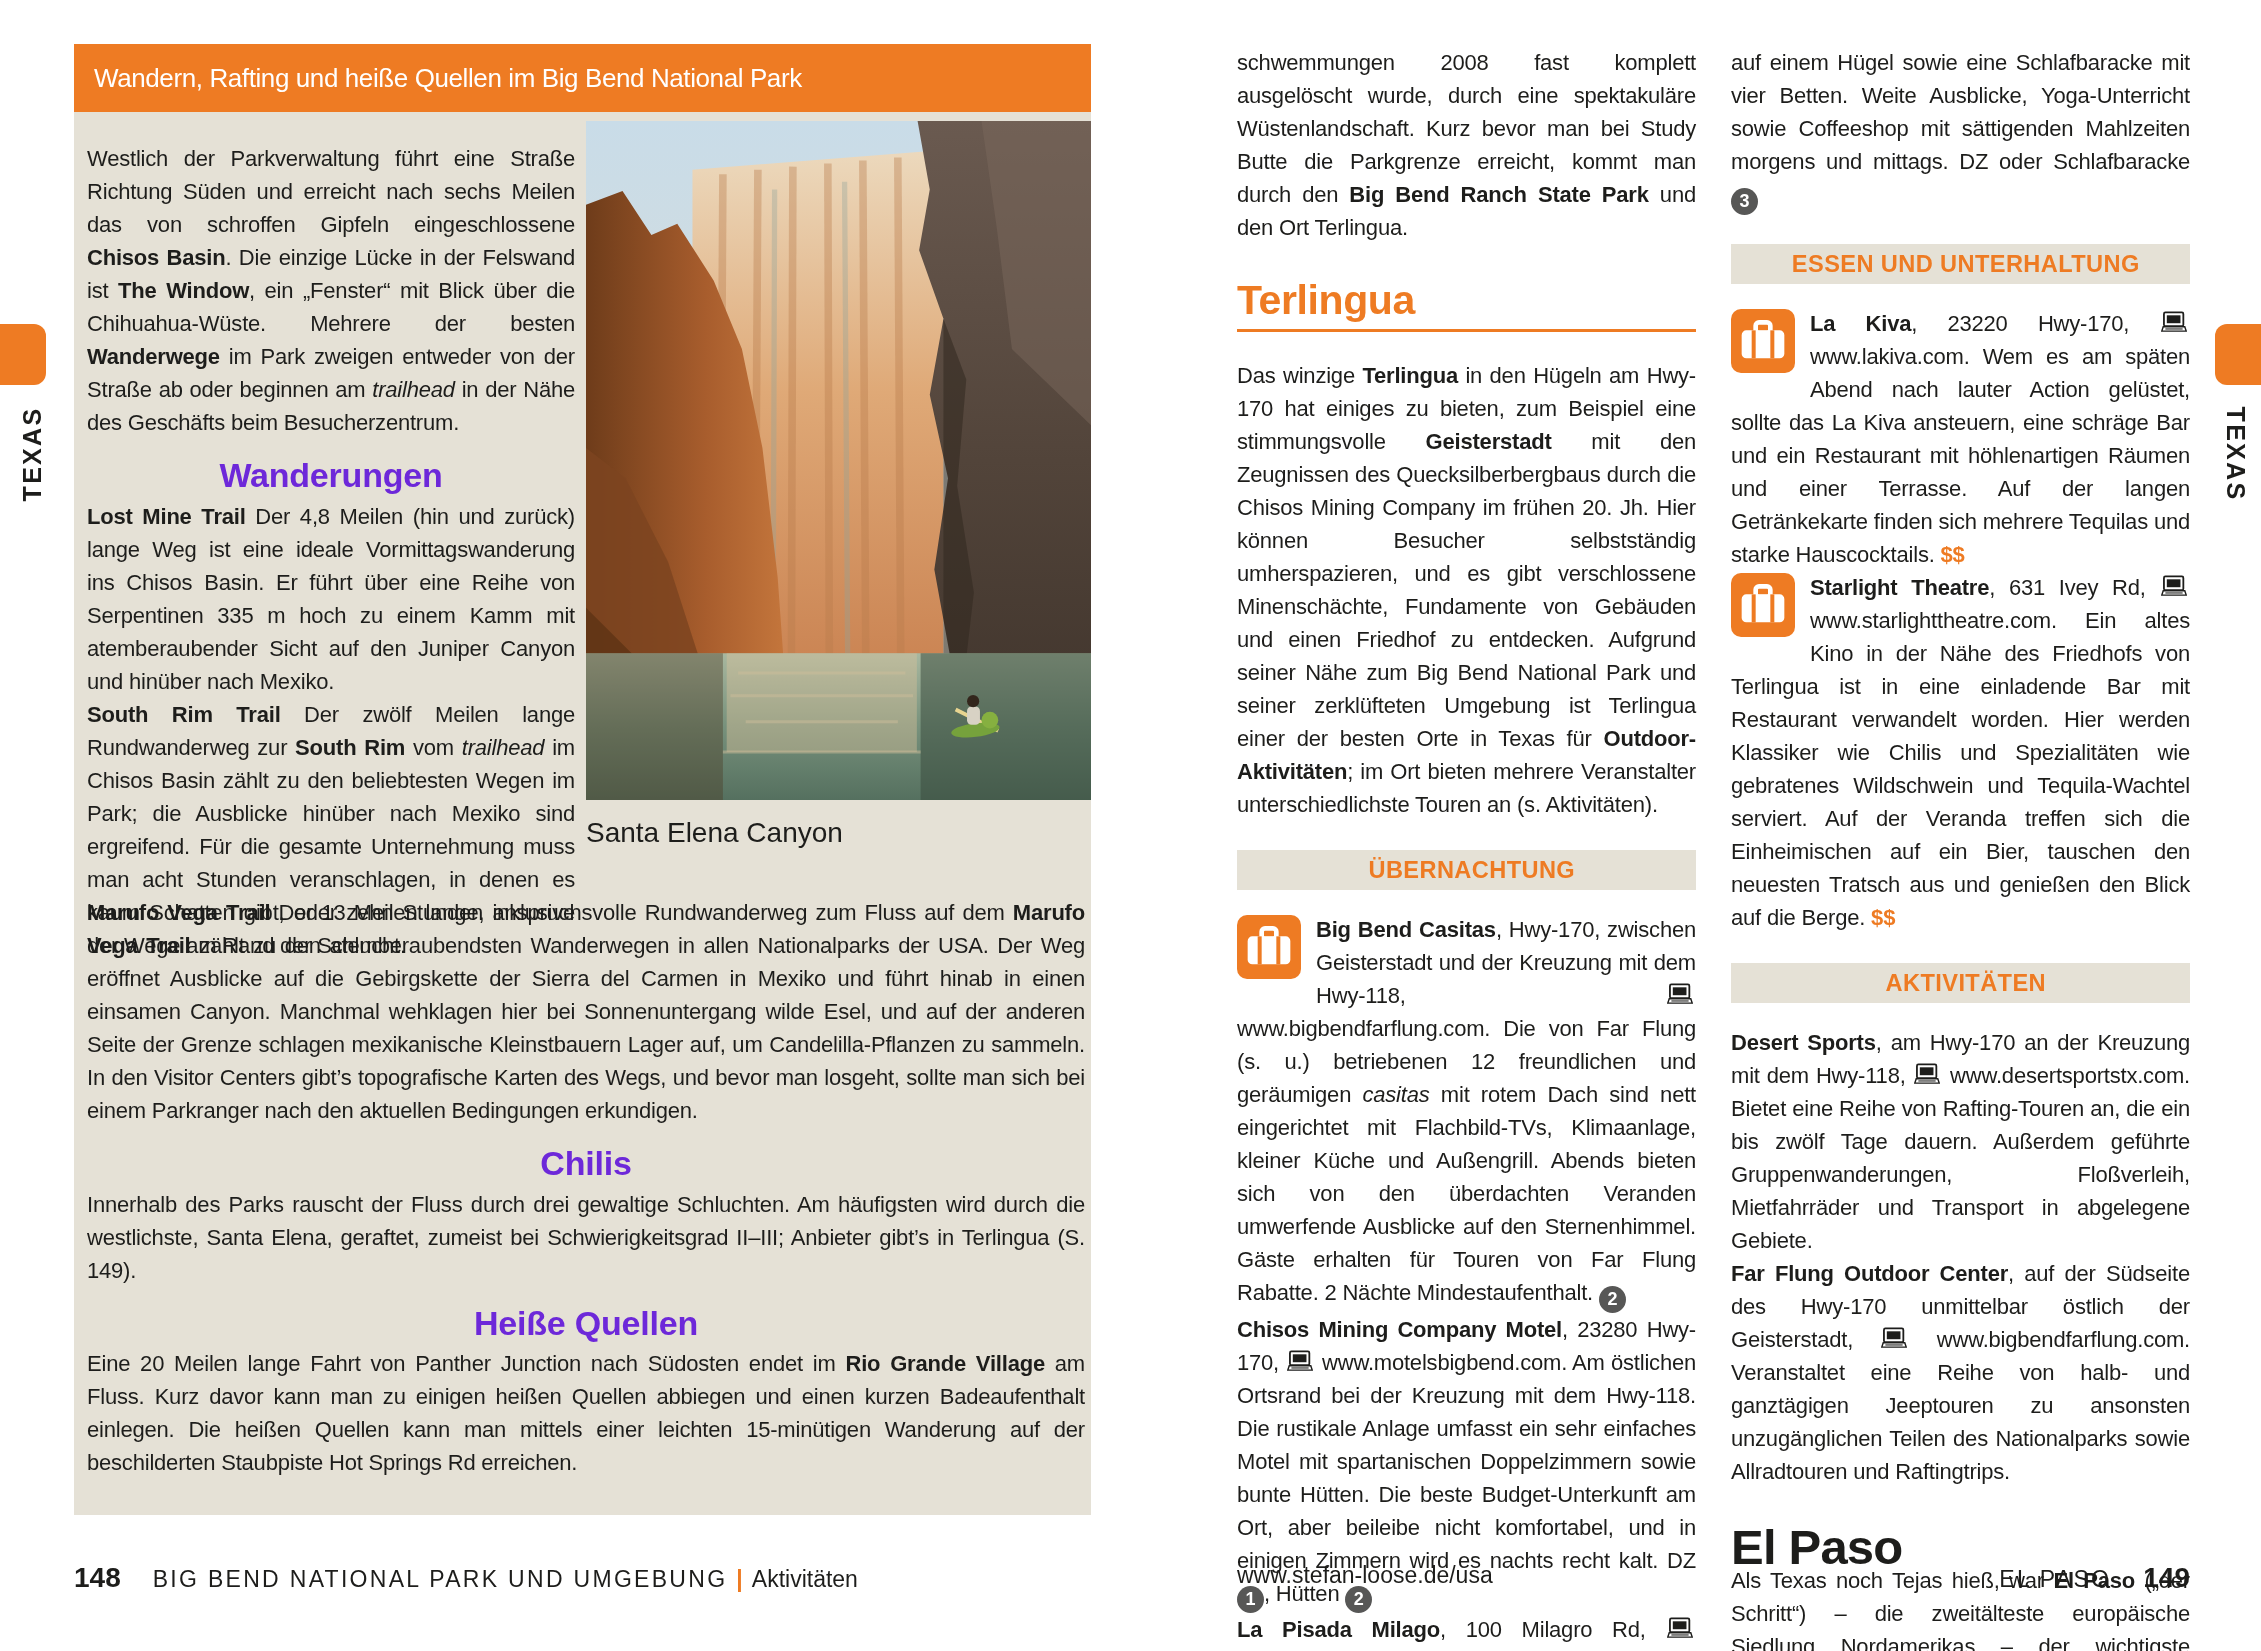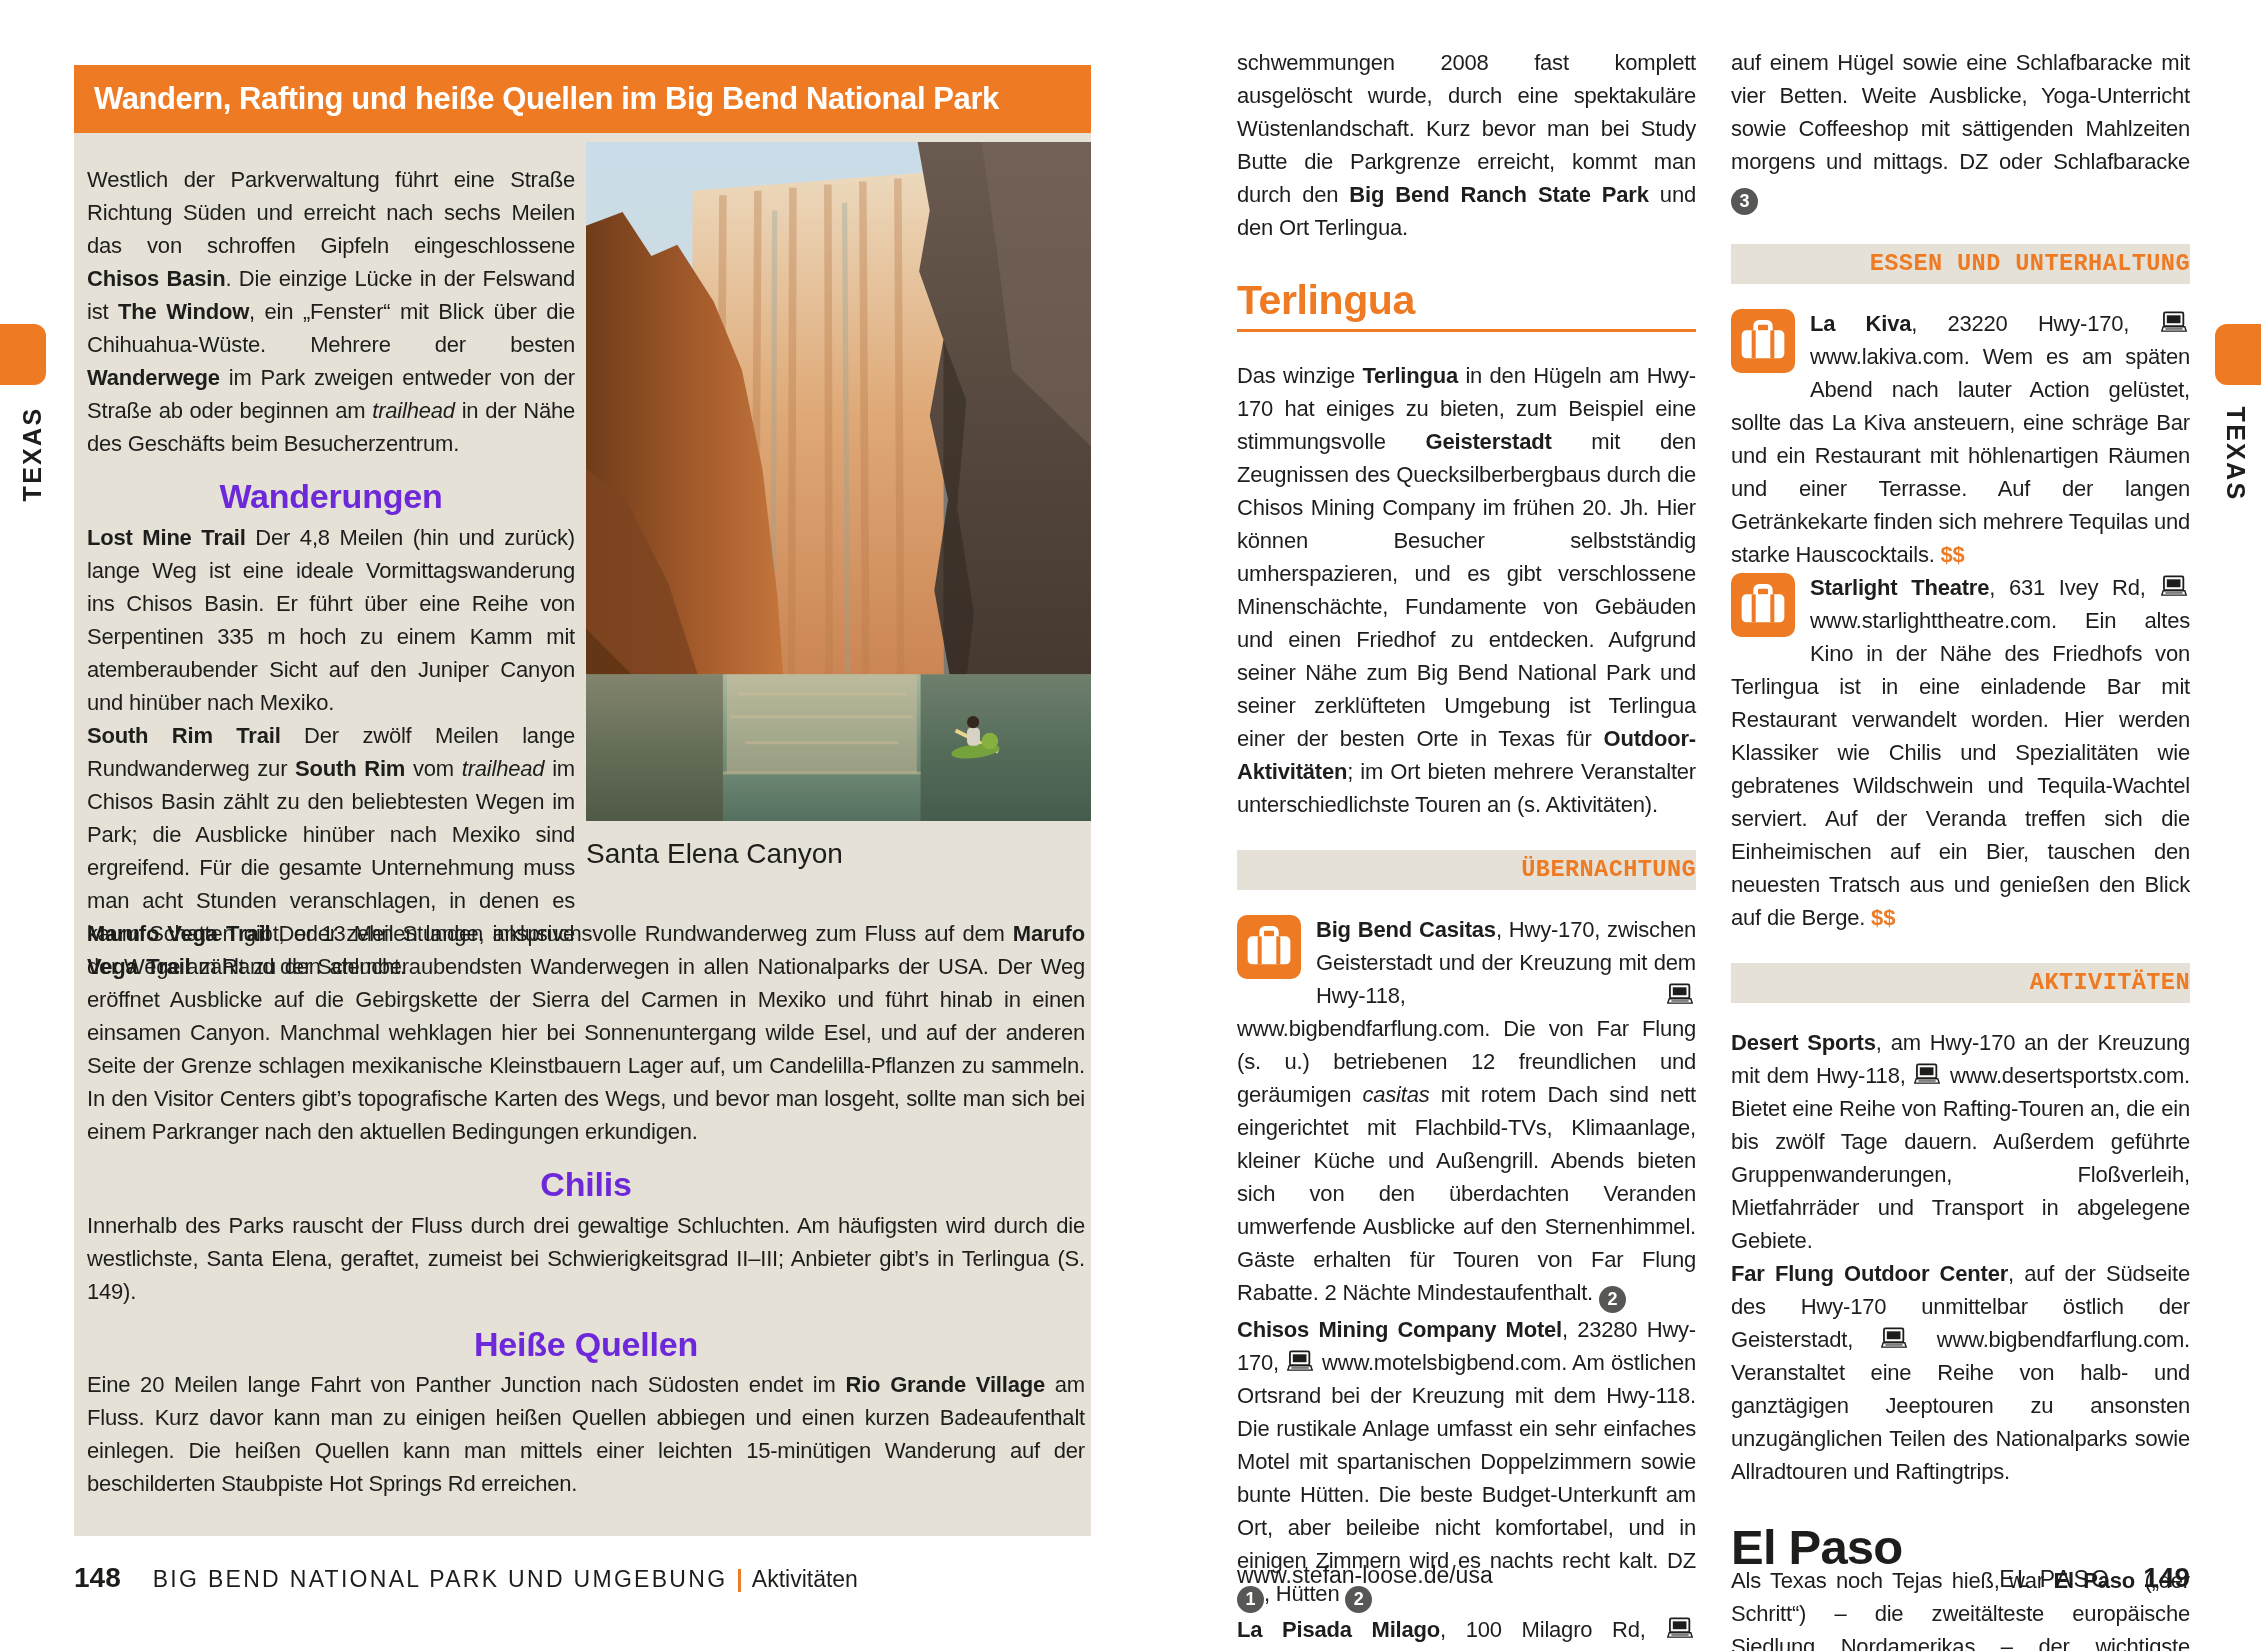--- a/index.html
+++ b/index.html
@@ -10,38 +10,38 @@
   .b{font-weight:bold;} .i{font-style:italic;}
   .price{color:#ee7b23;font-weight:bold;}
   .numcircle{display:inline-block;width:27px;height:27px;border-radius:50%;background:#575756;
     color:#fff;font-weight:bold;font-size:18px;line-height:27px;text-align:center;vertical-align:-4.6px;
     letter-spacing:0;}
   .webicon{display:inline-block;width:26px;height:23px;vertical-align:-3px;margin:0 3px 0 1.5px;}
   .webicon svg{width:100%;height:100%;display:block;}
 
   
   .box{position:absolute;left:74px;top:44px;width:1017px;height:1472px;}
-  .box-header{height:68px;background:#ee7b23;color:#fff;font-weight:bold;font-size:31px;
-    line-height:68px;padding-left:20px;box-sizing:border-box;letter-spacing:-0.4px;white-space:nowrap;margin-top:21px;}
+  .box-header{height:68px;background:#ee7b23;color:#fff;font-weight:normal;font-size:26px;
+    line-height:68px;padding-left:20px;box-sizing:border-box;letter-spacing:-0.4px;white-space:nowrap;}
   .box-body{position:relative;background:#e5e1d6;height:1403px;}
   .col-left{position:absolute;left:13px;top:30px;width:488px;}
   .subhead{color:#6d28d9;font-weight:bold;font-size:34px;margin:20px 0 7.6px;text-align:center;}
   .photo{position:absolute;left:512px;top:9px;width:505px;height:679px;}
   .photo svg{width:100%;height:100%;display:block;}
   .caption{position:absolute;left:512px;top:705px;font-size:28px;}
   .lower{position:absolute;left:13px;top:784px;width:998px;}
 
   
   .col{position:absolute;top:46px;width:459px;}
   .col-mid{left:1237px;}
   .col-right{left:1731px;}
   .h1-orange{color:#ee7b23;font-weight:bold;font-size:41px;margin:40px 0 0;letter-spacing:-0.4px;text-align:left;}
   .rule{height:3px;background:#ee7b23;margin:12px 0 27px;}
   .bar{background:#e5e1d6;color:#ee7b23;font-weight:bold;font-size:23.6px;height:40px;line-height:40px;
-    padding-left:10.6px;box-sizing:border-box;margin:29px 0 23px;letter-spacing:0.4px;text-align:right;font-family:Liberation Mono, monospace;}
+    padding-left:10.6px;box-sizing:border-box;margin:29px 0 23px;letter-spacing:0.4px;text-align:center;}
   .entry-icon{float:left;width:64px;height:64px;margin:2.3px 15px 0 0;}
   .entry-icon svg{width:100%;height:100%;display:block;}
   .h1-black{font-weight:bold;font-size:49px;margin:43px 0 0;letter-spacing:-0.8px;text-align:left;color:#1d1d1b;}
   .elpaso-body{margin-top:38px;}
 
   
   .footer{position:absolute;top:1562px;font-size:23px;white-space:nowrap;}
   .footer .num{font-weight:bold;font-size:28px;}
   .f-left{left:74px;}
   .f-left .book{letter-spacing:2.3px;margin-left:32px;}

